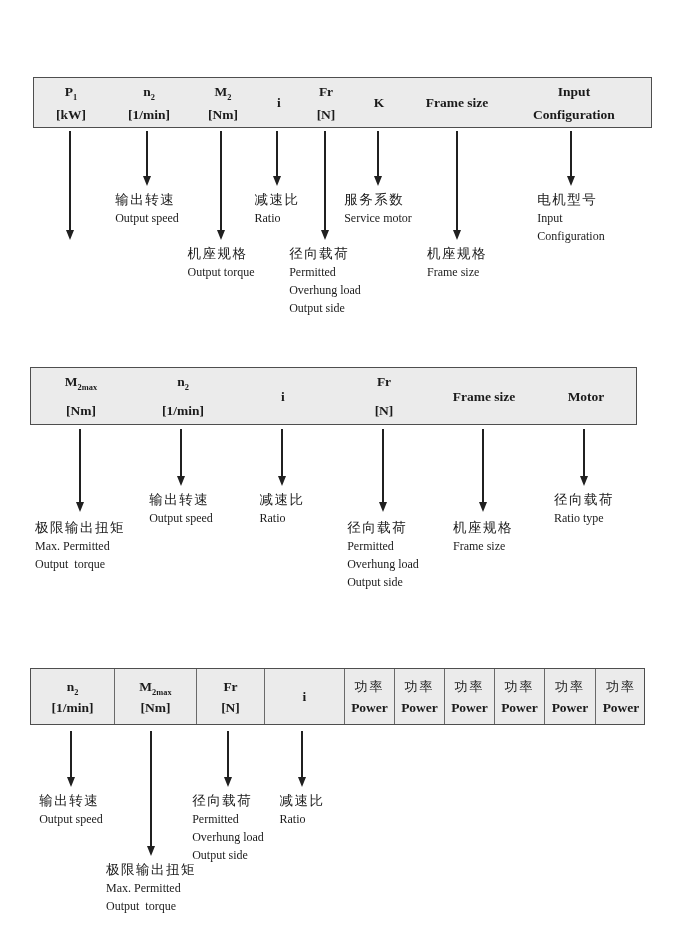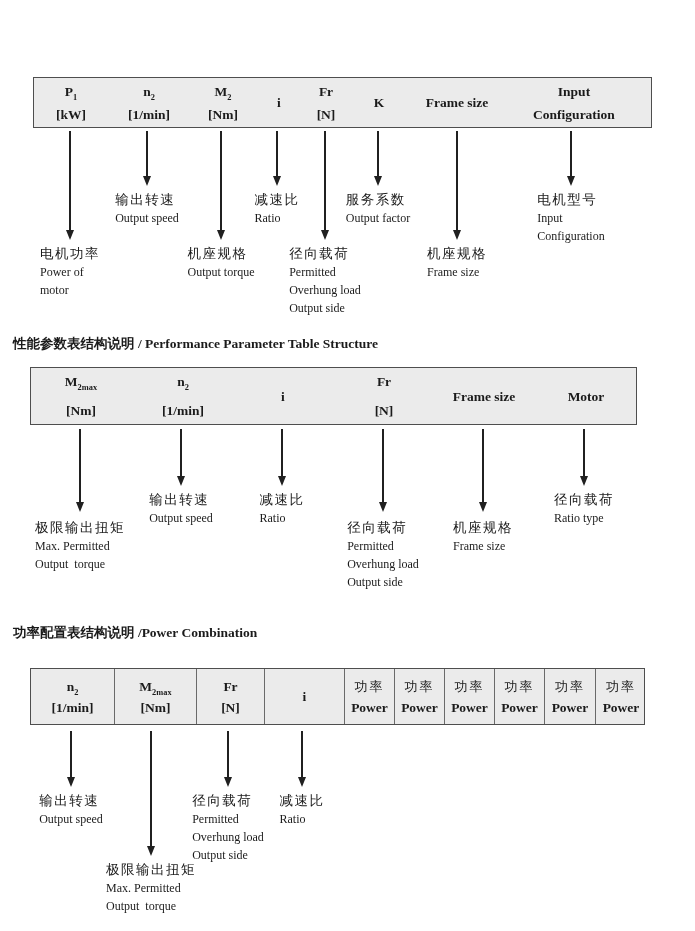--- a/index.html
+++ b/index.html
@@ -60,25 +60,20 @@
       <div class="tb-col" style="left: 423px;">
         <div class="ln" style="line-height: 23px;">Frame size</div>
       </div>
       <div class="tb-col" style="left: 540px;">
         <div class="ln" style="line-height: 23px;">Input</div>
         <div class="ln" style="line-height: 23px;">Configuration</div>
       </div>
     </div>
   <div class="callout-layer" id="callouts-0">
       <div class="arrow" style="left: 69.3px; top: 131px; height: 99px;"></div>
-      <div class="callout-label" style="left: 70px; top: 245px;">
-        <div class="ln cn">电机功率</div>
-        <div class="ln">Power of</div>
-        <div class="ln">motor</div>
-      </div>
       <div class="arrow" style="left: 146.3px; top: 131px; height: 45px;"></div>
       <div class="callout-label" style="left: 147px; top: 191px;">
         <div class="ln cn">输出转速</div>
         <div class="ln">Output speed</div>
       </div>
       <div class="arrow" style="left: 220.3px; top: 131px; height: 99px;"></div>
       <div class="callout-label" style="left: 221px; top: 245px;">
         <div class="ln cn">机座规格</div>
         <div class="ln">Output torque</div>
       </div>
@@ -90,36 +85,35 @@
       <div class="arrow" style="left: 324.3px; top: 131px; height: 99px;"></div>
       <div class="callout-label" style="left: 325px; top: 245px;">
         <div class="ln cn">径向载荷</div>
         <div class="ln">Permitted</div>
         <div class="ln">Overhung load</div>
         <div class="ln">Output side</div>
       </div>
       <div class="arrow" style="left: 377.3px; top: 131px; height: 45px;"></div>
       <div class="callout-label" style="left: 378px; top: 191px;">
         <div class="ln cn">服务系数</div>
-        <div class="ln">Output factor</div>
+        <div class="ln">Service motor</div>
       </div>
       <div class="arrow" style="left: 456.3px; top: 131px; height: 99px;"></div>
       <div class="callout-label" style="left: 457px; top: 245px;">
         <div class="ln cn">机座规格</div>
         <div class="ln">Frame size</div>
       </div>
       <div class="arrow" style="left: 570.3px; top: 131px; height: 45px;"></div>
       <div class="callout-label" style="left: 571px; top: 191px;">
         <div class="ln cn">电机型号</div>
         <div class="ln">Input</div>
         <div class="ln">Configuration</div>
       </div>
     </div>
 
-  <h2 class="sec-heading" id="heading-1" style="top: 335px;">性能参数表结构说明 / Performance Parameter Table Structure</h2>
   <div class="table-box" id="table-1" style="left: 30px; top: 367px; width: 607px; height: 58px;">
       <div class="tb-col" style="left: 50px;">
         <div class="ln" style="line-height: 29px;">M<sub>2max</sub></div>
         <div class="ln" style="line-height: 29px;">[Nm]</div>
       </div>
       <div class="tb-col" style="left: 152px;">
         <div class="ln" style="line-height: 29px;">n<sub>2</sub></div>
         <div class="ln" style="line-height: 29px;">[1/min]</div>
       </div>
       <div class="tb-col" style="left: 252px;">
@@ -165,21 +159,20 @@
         <div class="ln cn">机座规格</div>
         <div class="ln">Frame size</div>
       </div>
       <div class="arrow" style="left: 583.3px; top: 429px; height: 47px;"></div>
       <div class="callout-label" style="left: 584px; top: 491px;">
         <div class="ln cn">径向载荷</div>
         <div class="ln">Ratio type</div>
       </div>
     </div>
 
-  <h2 class="sec-heading" id="heading-2" style="top: 624px;">功率配置表结构说明 /Power Combination</h2>
   <div class="table-box tb-flex" id="table-2" style="left: 30px; top: 668px; width: 615px; height: 57px;">
       <div class="tb-cell" style="flex-basis: 83px;">
         <div class="ln" style="line-height: 21px;">n<sub>2</sub></div>
         <div class="ln" style="line-height: 21px;">[1/min]</div>
       </div>
       <div class="tb-cell" style="flex-basis: 82px;">
         <div class="ln" style="line-height: 21px;">M<sub>2max</sub></div>
         <div class="ln" style="line-height: 21px;">[Nm]</div>
       </div>
       <div class="tb-cell" style="flex-basis: 68px;">

